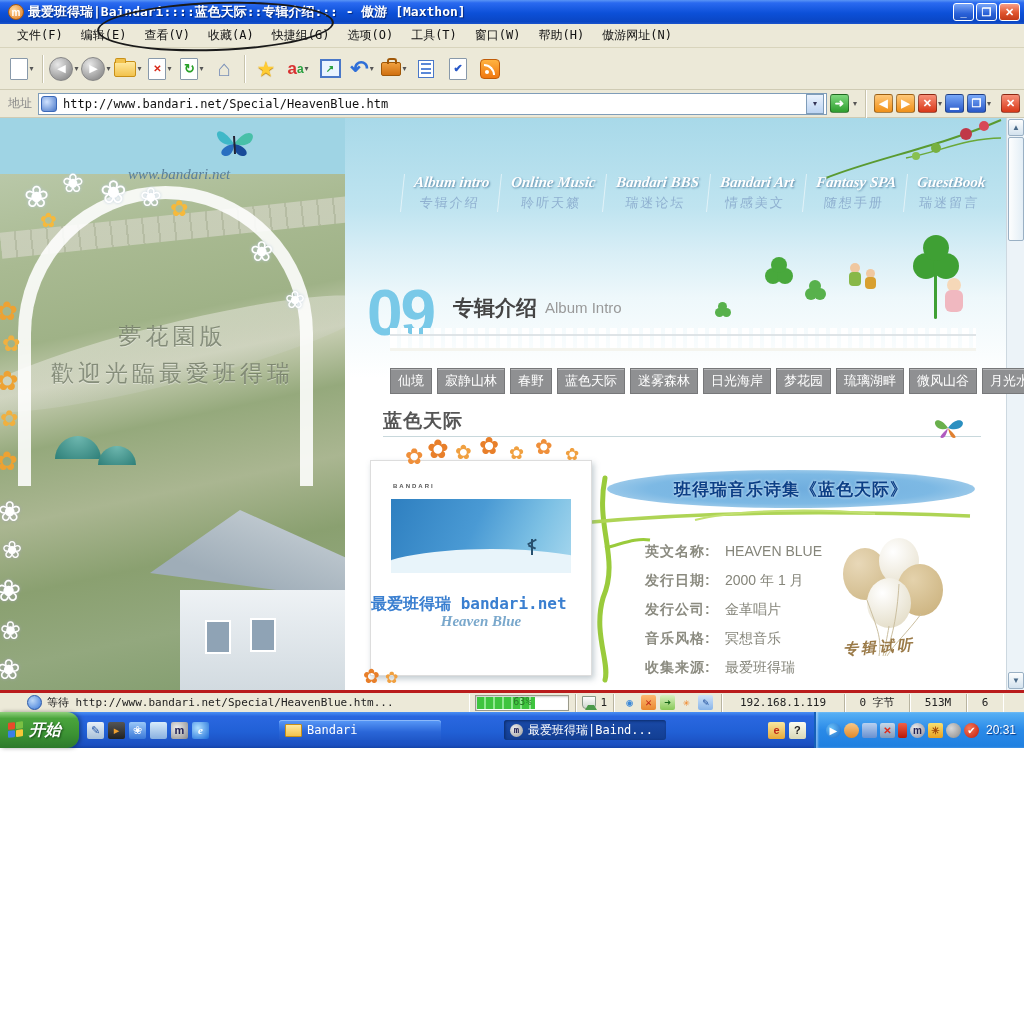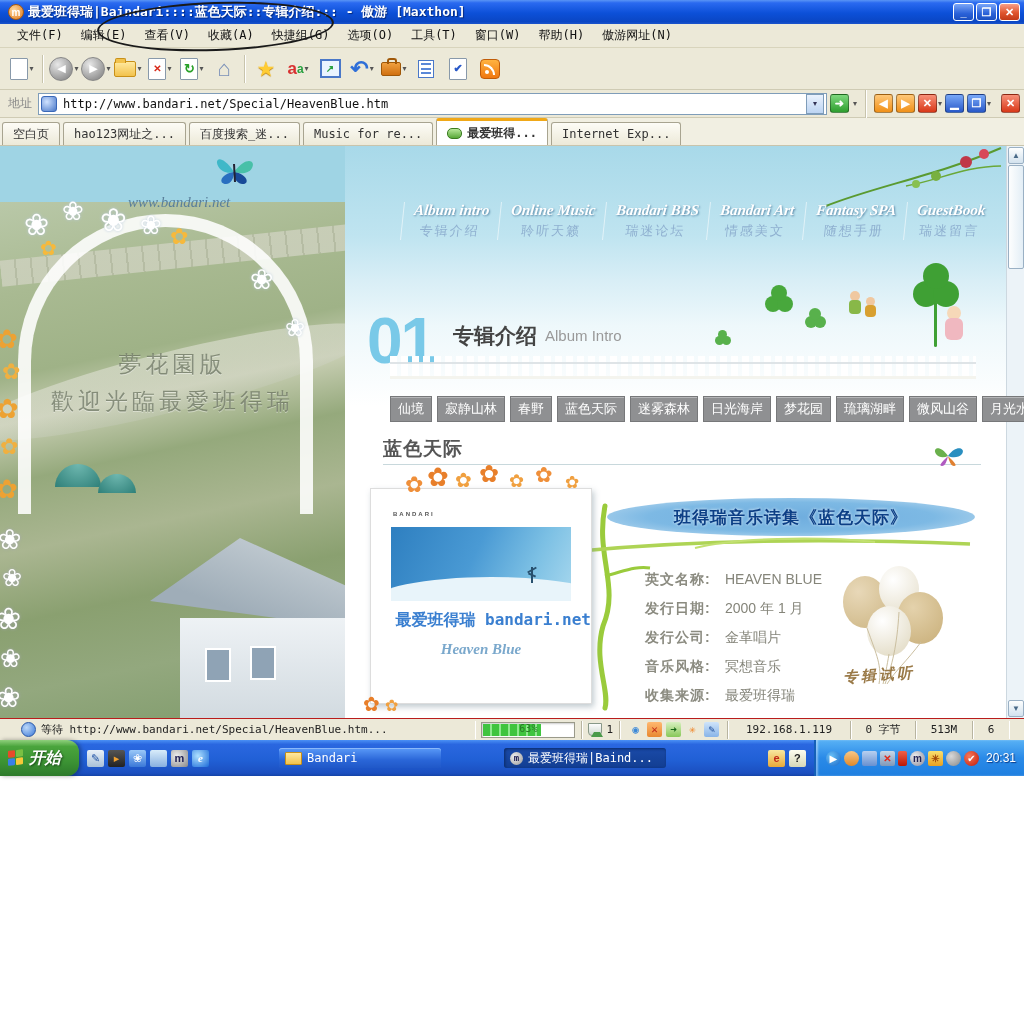--- a/index.html
+++ b/index.html
@@ -96,21 +96,21 @@
   .headbfly{position:absolute;right:40px;top:296px;}
 
   
   .cover{position:absolute;left:25px;top:342px;width:220px;height:214px;background:#fff;border:1px solid #ddd;box-shadow:2px 3px 6px rgba(120,140,150,.45);z-index:3;}
   .cover .brand{position:absolute;left:22px;top:22px;font-size:6px;letter-spacing:2px;color:#555;font-weight:bold;}
   .coverimg{position:absolute;left:20px;top:38px;width:180px;height:74px;background:linear-gradient(115deg,#2e7fc0 0%,#4a9ad4 45%,#7cc0e4 75%,#a8d8ee 100%);overflow:hidden;}
   .coverimg .snow{position:absolute;left:-20px;bottom:-26px;width:240px;height:50px;background:#e8f4fa;border-radius:50%;}
   .coverimg .tree{position:absolute;right:38px;bottom:18px;width:2px;height:16px;background:#28506e;}
   .coverimg .tree:before{content:"";position:absolute;left:-4px;top:2px;width:10px;height:2px;background:#28506e;transform:rotate(-30deg);}
   .coverimg .tree:after{content:"";position:absolute;left:-3px;top:7px;width:8px;height:2px;background:#28506e;transform:rotate(25deg);}
-  .covert1{position:absolute;left:0;width:220px;top:121px;text-align:right;color:#3a7fd0;font-size:16px;font-weight:bold;font-family:"DejaVu Sans Mono",monospace;}
+  .covert1{position:absolute;left:0;width:220px;top:133px;text-align:left;color:#3a7fd0;font-size:16px;font-weight:bold;font-family:"DejaVu Sans Mono",monospace;}
   .covert2{position:absolute;left:0;width:220px;top:152px;text-align:center;color:#7aa8cc;font-size:15px;font-family:"Liberation Serif",serif;font-style:italic;font-weight:bold;}
   .flcluster{position:absolute;z-index:6;}
 
   
   .infobanner{position:absolute;left:262px;top:352px;width:368px;height:38px;background:radial-gradient(ellipse at 50% 50%,#6fadde 0%,#7db9e4 55%,#a8d0ec 80%,rgba(190,220,240,0) 100%);border-radius:50%;display:flex;align-items:center;justify-content:center;z-index:3;}
   .infobanner span{color:#0c3f86;font-size:17px;font-weight:bold;text-shadow:0 0 3px rgba(255,255,255,.9);letter-spacing:1px;}
   .branch{position:absolute;left:230px;top:350px;z-index:2;}
   .fields{position:absolute;left:300px;top:425px;z-index:4;}
   .frow{display:flex;margin-bottom:11px;font-size:14px;color:#8b8b80;}
   .frow .lab{width:80px;letter-spacing:1px;font-weight:bold;}
@@ -118,21 +118,21 @@
   .balloons{position:absolute;left:492px;top:420px;width:120px;height:120px;z-index:3;}
   .bl{position:absolute;border-radius:50%;}
   .listen{position:absolute;left:498px;top:520px;font-size:15px;color:#9a7a48;font-style:italic;font-weight:bold;letter-spacing:3px;transform:rotate(-4deg);z-index:4;}
 
   
   .scrollbar{position:absolute;right:0;top:0;width:18px;height:572px;background:#ecf3f8;border-left:1px solid #cdd8e0;box-sizing:border-box;}
   .sbtn{position:absolute;left:1px;width:16px;height:17px;background:linear-gradient(#fdfefe,#d3e2ee);border:1px solid #9ab0c4;box-sizing:border-box;color:#4a6a88;font-size:8px;display:flex;align-items:center;justify-content:center;border-radius:2px;}
   .sthumb{position:absolute;left:1px;top:19px;width:16px;height:104px;background:linear-gradient(90deg,#fdfefe,#e3eef6);border:1px solid #9ab0c4;border-radius:2px;box-sizing:border-box;}
 
   
-  .statusbar{height:22px;background:#ece9d8;border-top:1px solid #b91c1c;display:flex;align-items:center;font-family:"DejaVu Sans Mono",monospace;font-size:11px;color:#222;padding:0 15px;box-sizing:border-box;}
+  .statusbar{height:22px;background:#ece9d8;border-top:3px solid #b91c1c;display:flex;align-items:center;font-family:"DejaVu Sans Mono",monospace;font-size:11px;color:#222;padding:0 21px;box-sizing:border-box;}
   .stseg{display:flex;align-items:center;height:18px;padding:0 6px;border-right:1px solid #b8b4a0;box-shadow:1px 0 0 #fff;}
   .stico{width:13px;height:13px;border-radius:50%;background:radial-gradient(circle at 35% 35%,#bcd8f8,#3a78d8);margin-right:5px;border:1px solid #2a58a8;}
   .progress{width:92px;height:14px;background:#fff;border:1px solid #9a9a8a;position:relative;box-shadow:inset 1px 1px 2px #ccc;}
   .progress .fill{position:absolute;left:1px;top:1px;bottom:1px;background:repeating-linear-gradient(90deg,#3fc43f 0 7px,#8fe88f 7px 9px);}
   .progress .ptext{position:absolute;width:100%;text-align:center;top:0;font-size:10px;color:#2a7a2a;}
   .cupico{width:12px;height:11px;background:linear-gradient(#fdfdfd,#cfd8cf);border:1px solid #889888;border-radius:0 0 4px 4px;position:relative;margin-right:4px;}
   .cupico:before{content:"";position:absolute;left:2px;top:3px;width:6px;height:5px;border-left:3px solid transparent;border-right:3px solid transparent;border-bottom:5px solid #4a9a4a;}
   .miniico{width:15px;height:15px;display:flex;align-items:center;justify-content:center;font-size:11px;margin:0 2px;border-radius:2px;}
 
   
@@ -286,41 +286,20 @@
       </div>
     <div class="sqbtn blub">
         <span>❐</span>
       </div>
     <span class="caret">▾</span>
     <div class="sqbtn redb" style="margin-left:10px;">
         <span>✕</span>
       </div>
   </div>
 
-  <div class="tabbar">
-    <div class="tab">
-        <span>空白页</span>
-      </div>
-    <div class="tab">
-        <span>hao123网址之...</span>
-      </div>
-    <div class="tab">
-        <span>百度搜索_迷...</span>
-      </div>
-    <div class="tab">
-        <span>Music for re...</span>
-      </div>
-    <div class="tab active">
-        <div class="tabico"></div>
-        <span>最爱班得...</span>
-      </div>
-    <div class="tab">
-        <span>Internet Exp...</span>
-      </div>
-  </div>
 
   <div class="viewport">
 
     <div class="leftpanel">
       <div class="scene">
         <div class="wallband"></div>
         <div class="path"></div>
         <div class="umbrella" style="left:55px;top:262px;"></div>
         <div class="umbrella" style="left:98px;top:272px;width:38px;height:19px;"></div>
         <div class="house">
@@ -396,21 +375,21 @@
         <div class="navitem">
             <div class="en">Fantasy SPA</div>
             <div class="zh">随想手册</div>
           </div>
         <div class="navitem">
             <div class="en">GuestBook</div>
             <div class="zh">瑞迷留言</div>
           </div>
       </div>
 
-      <div class="secnum">01</div>
+      <div class="secnum">09</div>
       <div class="sectitle">专辑介绍</div>
       <div class="secsub">Album Intro</div>
       <div class="fence"></div>
 
       <div class="clover" style="left:370px;top:190px;">
           <i style="width:9px;height:9px;left:0;top:0;"></i>
           <i style="width:9px;height:9px;left:7px;top:0;"></i>
           <i style="width:9px;height:9px;left:3px;top:-6px;"></i>
         </div>
       <div class="clover" style="left:420px;top:150px;">

